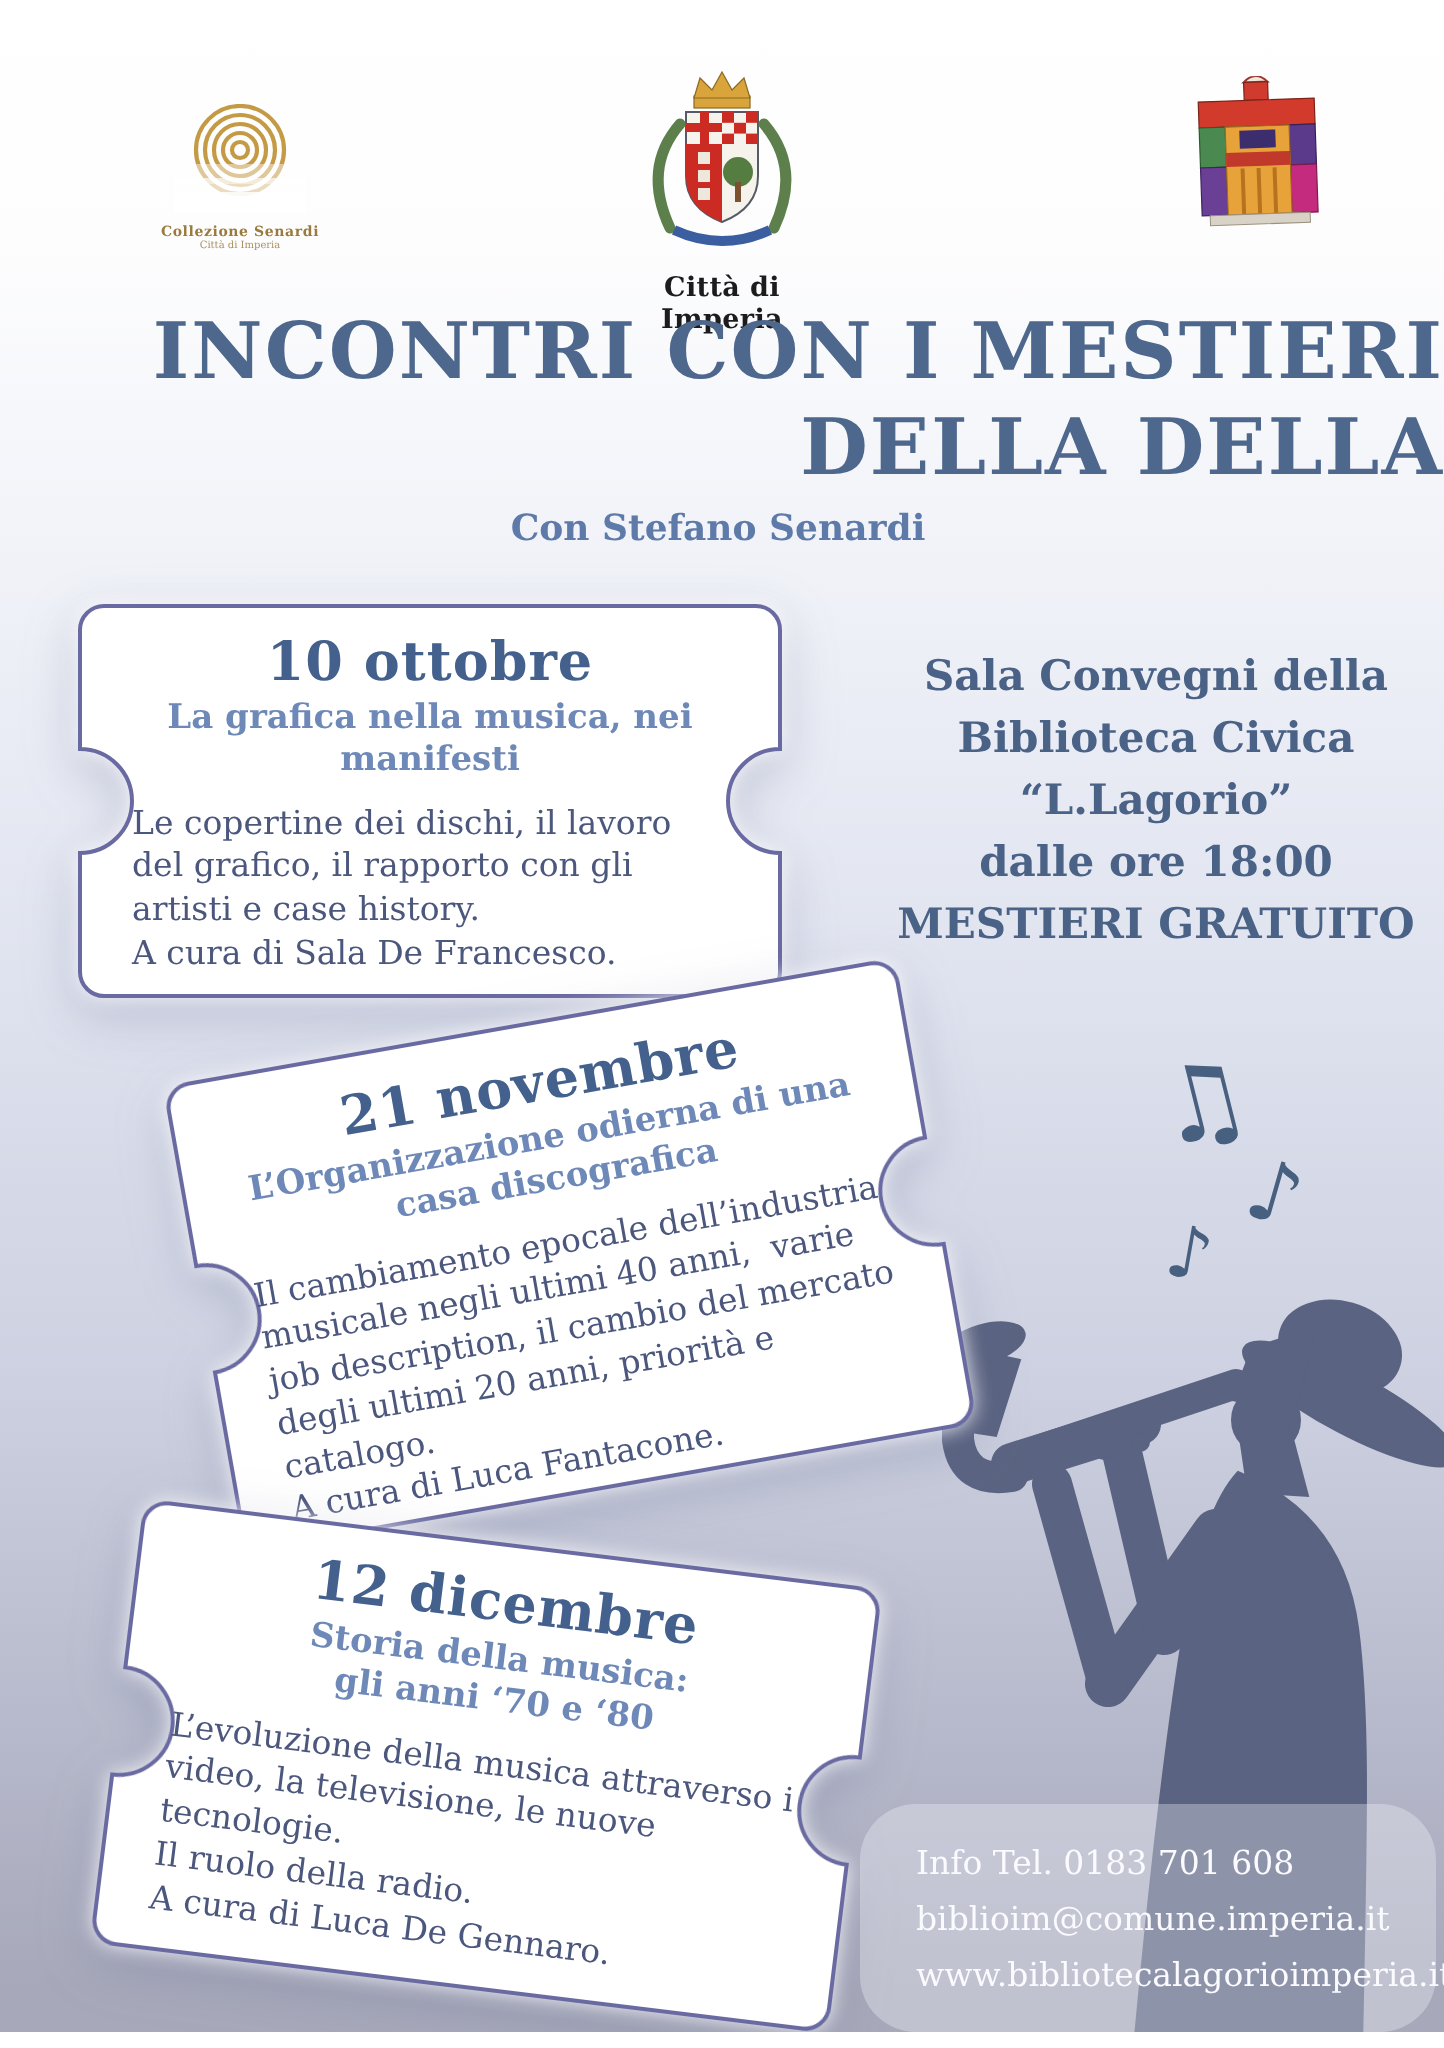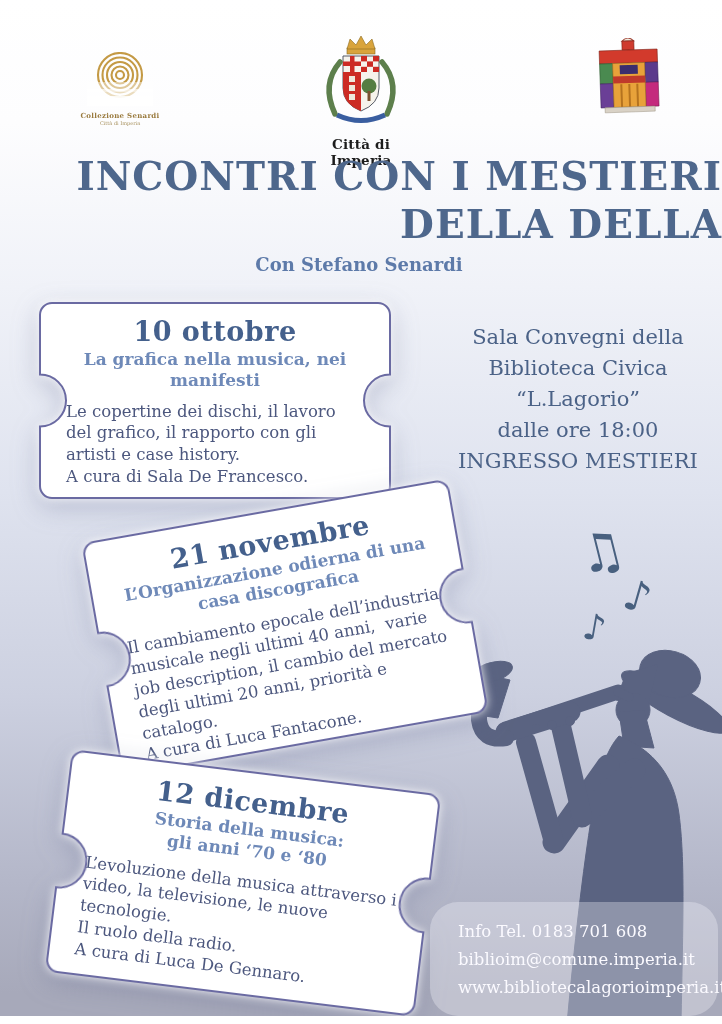--- a/index.html
+++ b/index.html
@@ -15,21 +15,21 @@
   .logo-center{position:absolute;left:308px;top:34px;width:106px;text-align:center;}
   .logo-center .cap{font-size:13.5px;font-weight:bold;color:#1c1c1c;margin-top:2px;letter-spacing:.2px;}
   .logo-right{position:absolute;left:590px;top:38px;width:80px;}
   
   .title{position:absolute;left:0;right:0;top:152px;text-align:right;
     font-size:39px;font-weight:bold;color:#4e678c;line-height:48px;letter-spacing:1px;}
   .subtitle{position:absolute;left:0;right:4px;top:254px;text-align:center;
     font-size:18px;font-weight:bold;color:#5d7aa9;}
   
   .venue{position:absolute;left:438px;top:322px;width:280px;text-align:center;
-    font-size:21px;font-weight:normal;color:#4b6287;line-height:31px;}
+    font-size:21px;font-weight:bold;color:#4b6287;line-height:31px;}
   
   .ticket{position:absolute;}
   .ticket svg.bg{position:absolute;left:0;top:0;overflow:visible;
     filter:drop-shadow(0 0 5px rgba(255,255,255,.9)) drop-shadow(0 8px 12px rgba(95,100,140,.28));}
   .ticket .content{position:relative;text-align:center;}
   .t-date{font-size:27px;font-weight:bold;color:#44608c;letter-spacing:.5px;}
   .t-topic{font-size:17px;font-weight:bold;color:#6e89b8;line-height:1.25;margin-top:2px;padding:0 30px;}
   .t-desc{font-size:16.5px;color:#4c577e;text-align:left;line-height:1.32;margin:9px 26px 0;white-space:pre-wrap;}
   .t-curator{font-size:16.5px;color:#4c577e;text-align:left;line-height:1.32;margin:0 26px;}
   .ticket1{left:40px;top:303px;width:350px;height:168px;}
@@ -165,21 +165,21 @@
         <circle cx="132" cy="107" r="4.5"></circle>
         <circle cx="116" cy="110" r="4"></circle>
     </g>
   </svg>
 
   <div class="venue">
     <div>Sala Convegni della</div>
     <div>Biblioteca Civica</div>
     <div>“L.Lagorio”</div>
     <div>dalle ore 18:00</div>
-    <div>INGRESSO MESTIERI</div>
+    <div>MESTIERI GRATUITO</div>
   </div>
 
   <div class="ticket ticket1">
     <svg class="bg" width="350" height="195" viewBox="0 0 350 195">
       <path d="M12,0 H338 A12,12 0 0 1 350,12 V71.5 A26,26 0 0 0 350,123.5 V183 A12,12 0 0 1 338,195 H12 A12,12 0 0 1 0,183 V123.5 A26,26 0 0 0 0,71.5 V12 A12,12 0 0 1 12,0 Z" fill="#ffffff" stroke="#6a6aa2" stroke-width="2"></path>
     </svg>
     <div class="content">
       <div class="t-date">10 ottobre</div>
       <div class="t-topic">La grafica nella musica, nei manifesti</div>
       <div class="t-desc">Le copertine dei dischi, il lavoro del grafico, il rapporto con gli artisti e case history.</div>

